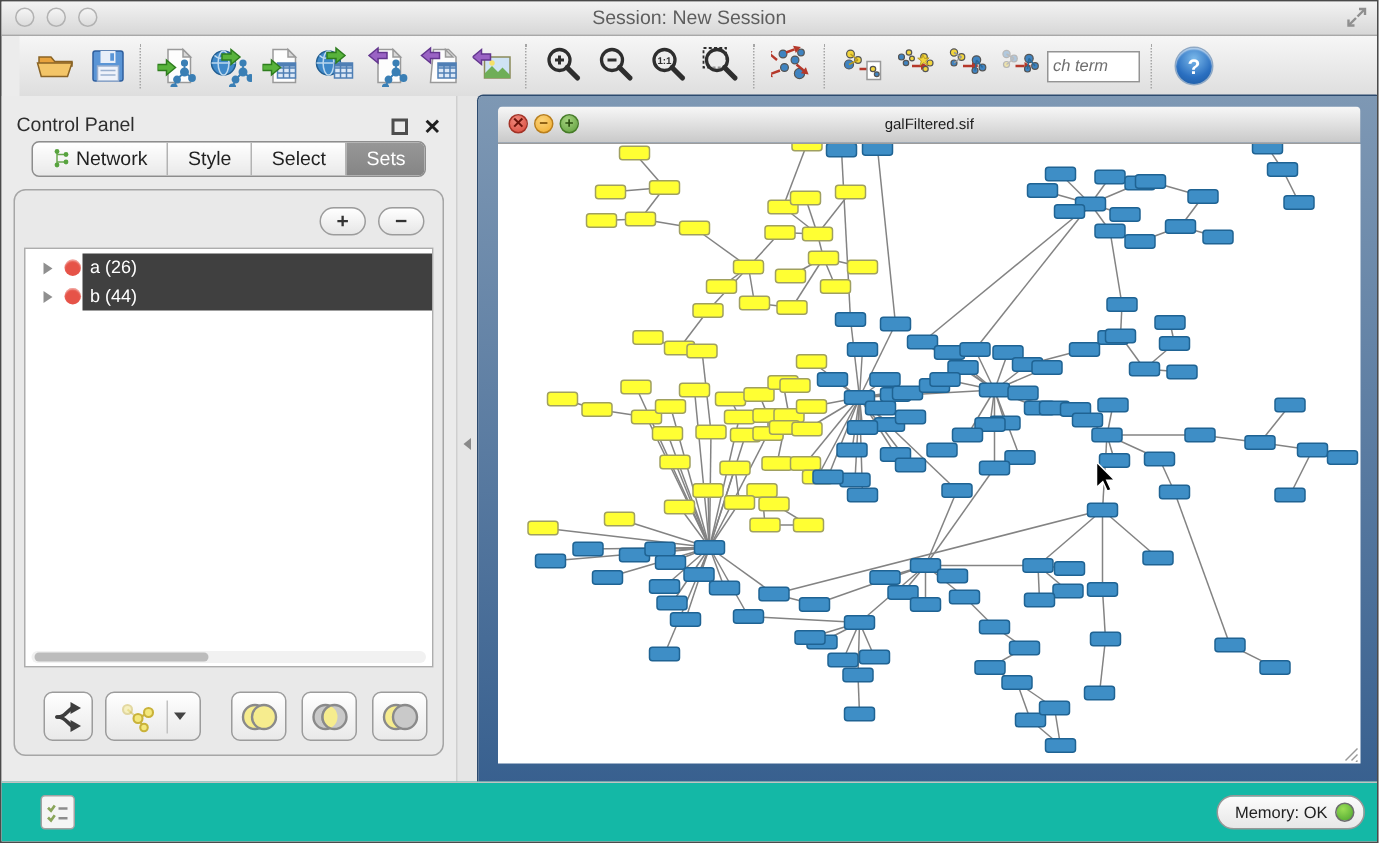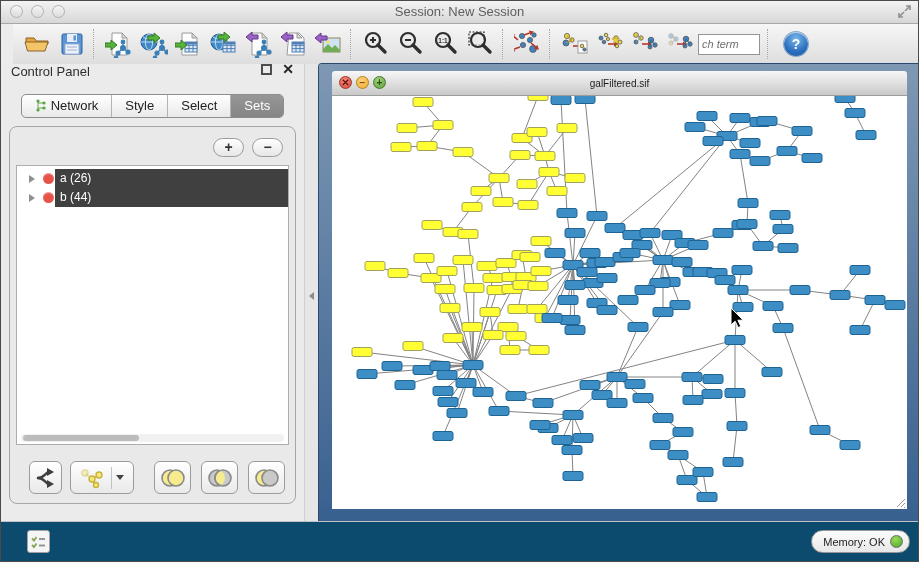--- a/index.html
+++ b/index.html
@@ -26,21 +26,21 @@
   .tsep{width:3px;height:30px;border-left:1px dotted #a6a6a6;margin:0 4px;}
   .search-box{width:57px;height:19px;background:#fff;border:1px solid #949494;
     display:flex;align-items:center;padding-left:3px;margin:0 3px 0 1px;
     font-size:11px;font-style:italic;color:#6f6f6f;overflow:hidden;white-space:nowrap;}
   .help-btn{width:24px;height:24px;border:0;border-radius:50%;margin-left:9px;
     background:radial-gradient(circle at 50% 30%,#7cb9ea,#2a6fc0 60%,#1b569b);
     color:#fff;font-weight:bold;font-size:14px;line-height:22px;text-align:center;
     box-shadow:inset 0 1px 1px rgba(255,255,255,.6),0 0 0 1px #8ea8c4;padding:0;}
   
   .control-panel{position:absolute;left:0;top:63px;width:303px;bottom:39px;background:#ebebeb;}
-  .cp-header{height:26px;display:flex;align-items:flex-start;padding:0 10px;}
+  .cp-header{height:26px;display:flex;align-items:flex-end;padding:0 10px;}
   .cp-title{font-size:13px;color:#2e2e2e;flex:1;}
   .cp-float{width:11px;height:11px;border:2px solid #4d4d4d;box-sizing:border-box;margin-right:10px;}
   .cp-close{font-size:14px;font-weight:bold;color:#1f1f1f;line-height:11px;}
   .cp-tabs{display:flex;width:max-content;margin:4px auto 15px;border:1px solid #8d8d8d;
     border-radius:5px;overflow:hidden;background:linear-gradient(#ffffff,#e9e9e9);font-size:13px;}
   .cp-tab{padding:3px 13px 4px;color:#222;border-right:1px solid #b3b3b3;
     display:flex;align-items:center;gap:4px;}
   .cp-tab:last-child{border-right:0;}
   .cp-tab.sel{background:linear-gradient(#979797,#858585);color:#fff;}
   .cp-panel{position:absolute;left:8px;right:8px;top:62px;bottom:18px;
@@ -90,21 +90,21 @@
   .net-title{font-size:10px;color:#1c1c1c;text-align:center;}
   .net-traffic{position:absolute;left:7px;top:5px;display:flex;gap:4px;}
   .net-traffic span{width:13px;height:13px;border-radius:50%;box-sizing:border-box;
     font-size:10px;font-weight:bold;line-height:11px;text-align:center;}
   .nt-close{background:radial-gradient(circle at 40% 30%,#f08a7d,#d9493c);border:1px solid #a33327;color:#6b140c;}
   .nt-min{background:radial-gradient(circle at 40% 30%,#fbd37a,#f0ad2e);border:1px solid #b97f1d;color:#7a4d05;}
   .nt-zoom{background:radial-gradient(circle at 40% 30%,#a4d27e,#5f9e3c);border:1px solid #467c28;color:#2a4d0f;}
   .net-canvas{margin:0 13px;height:413px;background:#fff;position:relative;overflow:hidden;}
   .grip{position:absolute;right:1px;bottom:1px;}
   
-  .statusbar{position:absolute;left:0;right:0;bottom:0;height:39px;background:#0c4a6e;
+  .statusbar{position:absolute;left:0;right:0;bottom:0;height:39px;background:#14b8a6;
     border-top:1px solid #c2c2c2;}
   .task-btn{position:absolute;left:26px;top:8px;width:23px;height:23px;
     border:1px solid #a3a3a3;border-radius:3px;background:#f5f5f5;
     display:flex;align-items:center;justify-content:center;padding:0;}
   .mem-btn{position:absolute;right:8px;top:8px;height:23px;border:1px solid #979797;
     border-radius:12px;background:linear-gradient(#fcfcfc,#e7e7e7);
     display:flex;align-items:center;gap:5px;padding:0 6px 0 11px;font-size:11px;color:#222;}
   .mem-dot{width:13px;height:13px;border-radius:50%;border:1px solid #6d6d6d;
     background:radial-gradient(circle at 40% 30%,#9ade55,#4aa32e);box-sizing:border-box;}
 </style>

